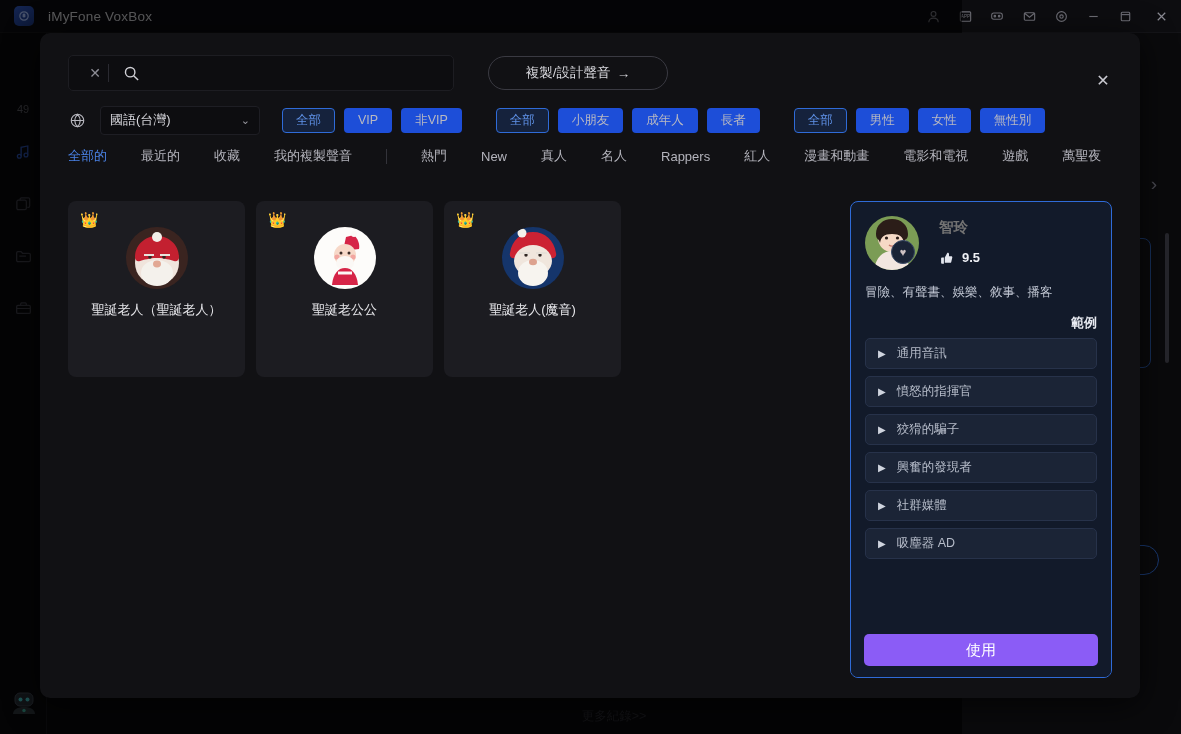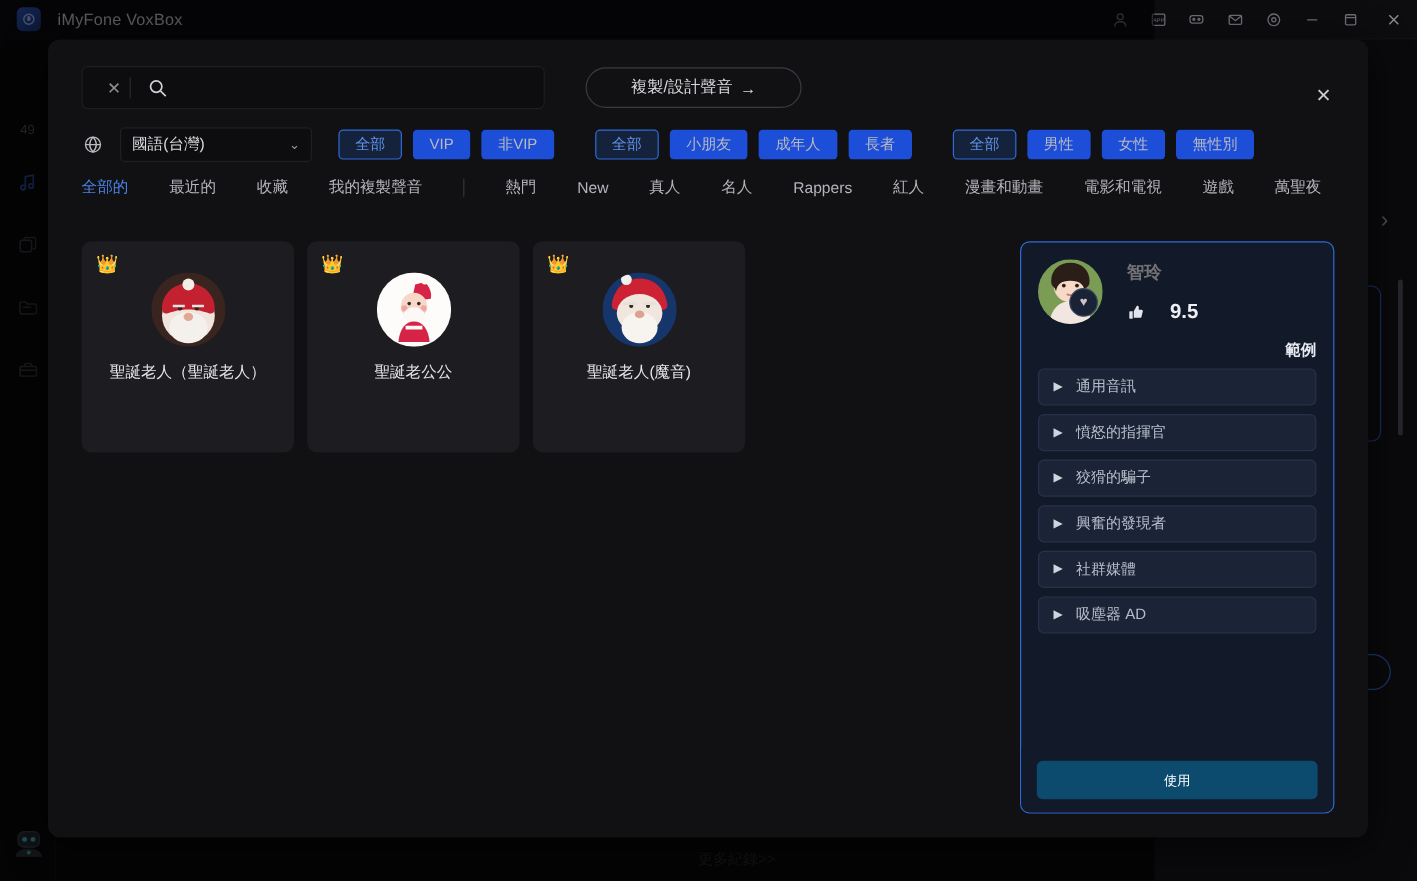--- a/index.html
+++ b/index.html
@@ -155,40 +155,40 @@
   }
   .d-head { position: relative; padding: 14px 14px 0 14px; display: flex; }
   .d-av { position: relative; width: 54px; height: 54px; border-radius: 50%; overflow: hidden; flex: 0 0 54px; }
   .d-heart {
     position: absolute; left: 40px; top: 38px; width: 24px; height: 24px;
     border-radius: 50%; background: #1a2336; border: 1px solid #3a4a66;
     display: flex; align-items: center; justify-content: center; font-size: 11px; color: #cfc2c4;
   }
   .d-meta { margin-left: 20px; padding-top: 2px; }
   .d-name { font-size: 14.5px; color: #737373; font-weight: bold; }
-  .d-rate { margin-top: 13px; display: flex; align-items: center; gap: 22px; font-size: 17px; color: #edeff4; font-weight: bold; }
+  .d-rate { margin-top: 13px; display: flex; align-items: center; gap: 9px; font-size: 13px; color: #edeff4; font-weight: bold; }
   .d-tags { padding: 14px 14px 0 14px; font-size: 12.5px; color: #c2c8d4; }
   .d-sect { padding: 13px 14px 6px 14px; font-size: 13px; color: #e8ebf2; font-weight: bold; text-align: right; }
   .d-list { padding: 0 14px; display: flex; flex-direction: column; gap: 7px; }
   .d-item {
     height: 31px; background: #1b2436; border: 1px solid #27324a; border-radius: 5px;
     display: flex; align-items: center; padding: 0 12px; gap: 11px;
     font-size: 12.5px; color: #b7bdca;
   }
   .d-play { color: #cfd4de; font-size: 10px; }
   .d-cut { opacity: .45; height: 16px; overflow: hidden; }
   .d-cut .dot { width: 13px; height: 8px; border-radius: 3px; background: #1f9d55; }
   .d-footer {
     position: absolute; left: 0; right: 0; bottom: 0; height: 54px;
     background: #121a2a; display: flex; align-items: center; justify-content: center;
   }
   .d-use {
-    width: 234px; height: 32px; border-radius: 5px; background: #0c4a6e;
+    width: 234px; height: 32px; border-radius: 5px; background: #8b5cf6;
     display: flex; align-items: center; justify-content: center;
-    font-size: 11px; color: #ffffff;
+    font-size: 15px; color: #ffffff;
   }
 </style>
 </head>
 <body>
 
 <div class="app">
 
   <div class="titlebar">
     <div class="logo-badge">
       <svg width="12" height="12" viewBox="0 0 12 12">
@@ -444,20 +444,21 @@
           <div class="d-name">智玲</div>
           <div class="d-rate">
             <svg width="14" height="14" viewBox="0 0 16 16" fill="#e3e6ee">
                 <path d="M5.6 14.5H3.4c-.6 0-1-.4-1-1V8.3c0-.6.4-1 1-1h2.2zM6.6 7.3l3-5.2c.9-.3 1.8.3 1.8 1.3v2.5h2.6c.8 0 1.4.8 1.2 1.6l-1.2 5c-.1.6-.6 1-1.2 1H6.6z"></path>
               </svg>
             <span>9.5</span>
           </div>
         </div>
       </div>
 
+      <div class="d-tags">冒險、有聲書、娛樂、敘事、播客</div>
       <div class="d-sect">範例</div>
 
       <div class="d-list">
         <div class="d-item">
           <span class="d-play">▶</span>
           <span>通用音訊</span>
         </div>
         <div class="d-item">
           <span class="d-play">▶</span>
           <span>憤怒的指揮官</span>

